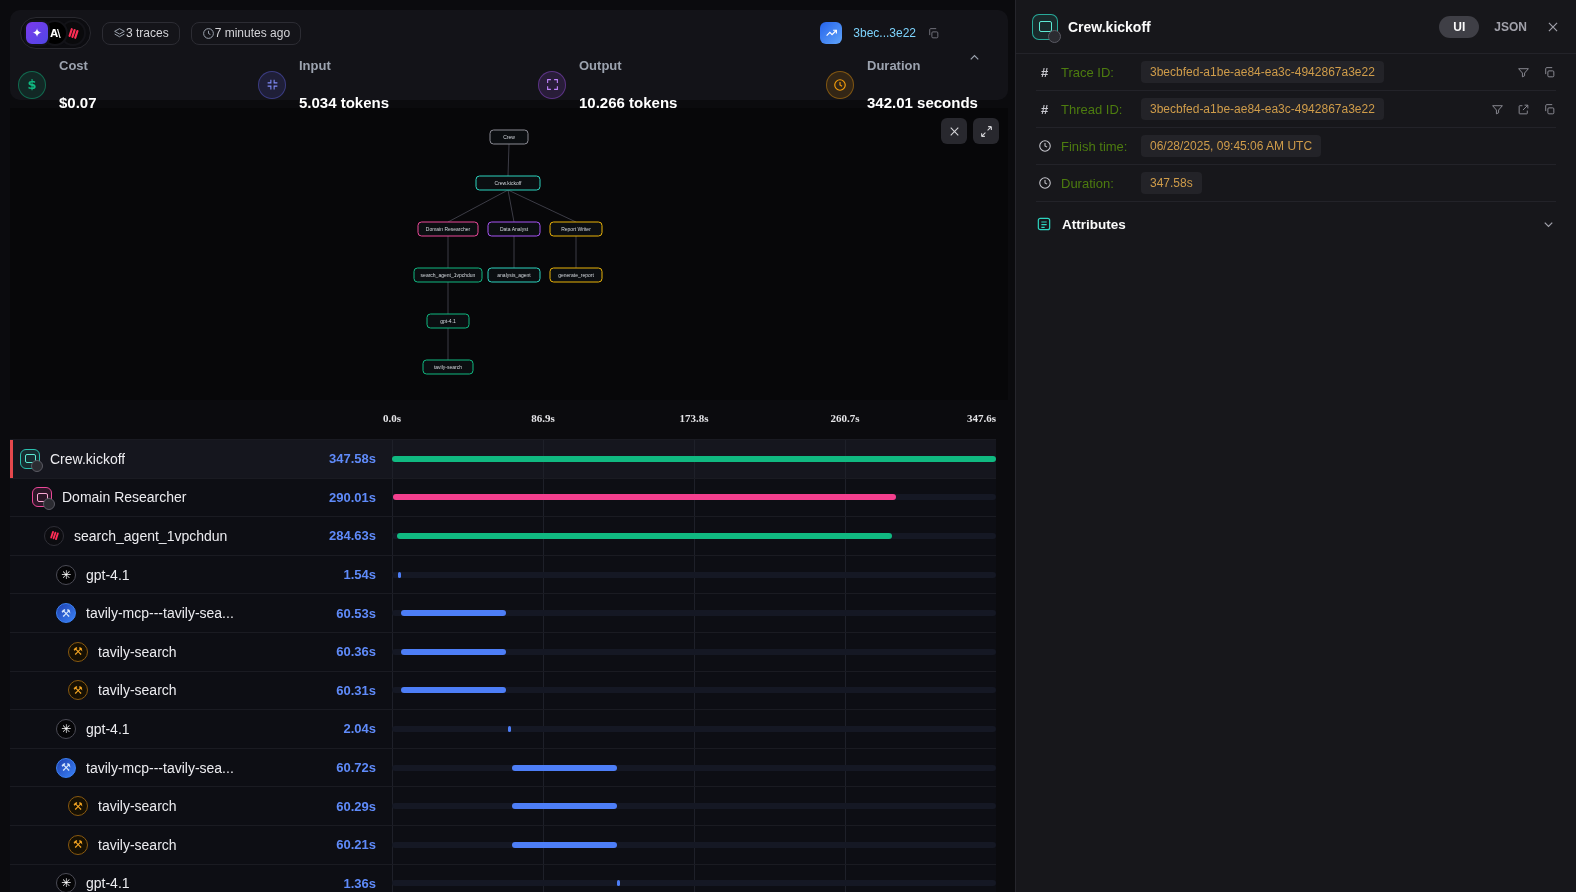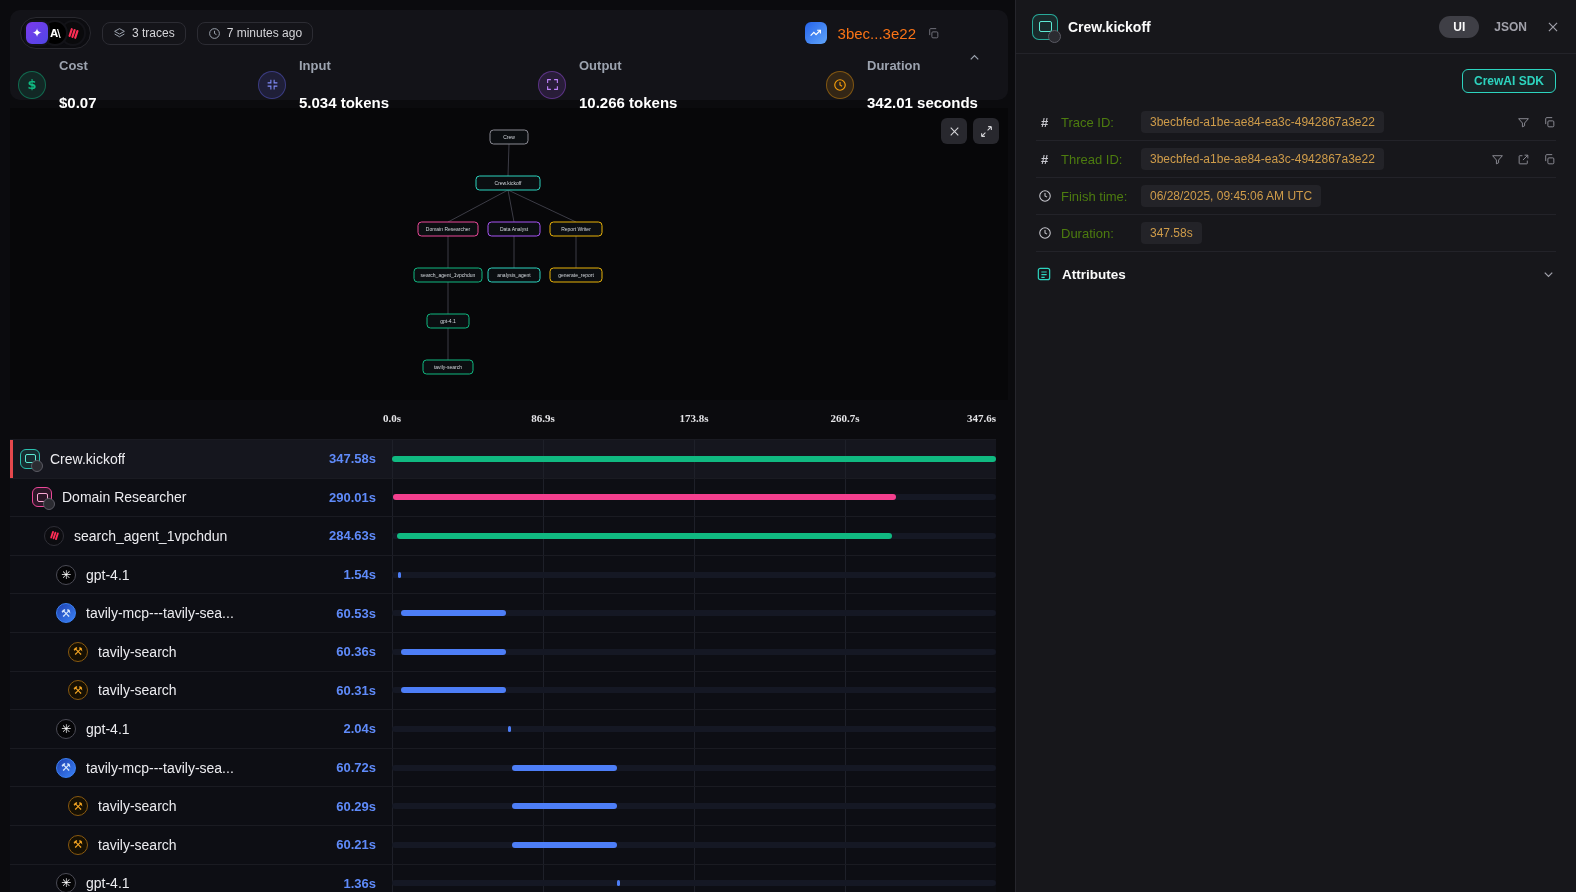--- a/index.html
+++ b/index.html
@@ -15,25 +15,25 @@
   
   .main { position:absolute; left:0; top:0; width:1015px; height:892px; }
 
   .topstrip { position:absolute; left:10px; top:10px; width:998px; height:90px; background:#131318; border-radius:10px; }
   .toolbar { position:absolute; left:0; top:0; right:0; height:46px; display:flex; align-items:center; padding:0 10px; }
   .avatars { display:flex; align-items:center; background:#0c0c10; border:1px solid #29292f; border-radius:999px; padding:2px 12px 2px 3px; height:32px; }
   .av { width:26px; height:26px; border-radius:50%; margin-right:-8px; border:2px solid #131318; display:flex; align-items:center; justify-content:center; flex:none; font-family:"DejaVu Sans",sans-serif; }
   .av1 { background:linear-gradient(135deg,#7c3aed,#4f46e5); color:#fff; font-size:12px; border-radius:8px; z-index:3; }
   .av2 { background:#000; color:#fff; font-weight:bold; font-size:10px; z-index:2; letter-spacing:-1px; }
   .av3 { background:#0a0a0c; z-index:1; }
-  .pill { display:flex; align-items:center; gap:6px; background:#141419; border:1px solid #2c2c33; color:#d4d4d8; font-size:12px; border-radius:8px; padding:0 10px; height:23px; margin-left:11px; white-space:nowrap; }
+  .pill { display:flex; align-items:center; background:#141419; border:1px solid #2c2c33; color:#d4d4d8; font-size:12px; border-radius:8px; padding:0 10px; height:23px; margin-left:11px; white-space:nowrap; }
   .pill svg { color:#9ca3af; }
   .tb-right { margin-left:auto; display:flex; align-items:center; gap:11px; padding-right:58px; }
   .trend-ico { width:22px; height:22px; border-radius:6px; background:linear-gradient(135deg,#2563eb,#60a5fa); display:flex; align-items:center; justify-content:center; }
-  .trace-id-short { color:#f97316; font-size:15px; }
+  .trace-id-short { color:#7dd3fc; font-size:12px; }
   .copy-btn { color:#71717a; display:flex; }
 
   .statsrow { position:absolute; left:0; top:46px; right:0; height:44px; }
   .stat { position:absolute; top:2px; display:flex; align-items:center; gap:13px; }
   .stat:nth-child(1){ left:8px; } .stat:nth-child(2){ left:248px; } .stat:nth-child(3){ left:528px; } .stat:nth-child(4){ left:816px; }
   .stat-icon { width:28px; height:28px; border-radius:50%; display:flex; align-items:center; justify-content:center; flex:none; font-family:"DejaVu Sans",sans-serif; font-weight:bold; }
   .stat-dollar  { background:rgba(16,185,129,.13); color:#10b981; border:1px solid rgba(16,185,129,.45); font-size:13px; }
   .stat-input   { background:rgba(99,102,241,.15); color:#818cf8; border:1px solid rgba(99,102,241,.4); }
   .stat-output  { background:rgba(168,85,247,.15); color:#c084fc; border:1px solid rgba(168,85,247,.4); }
   .stat-clockic { background:rgba(245,158,11,.14); color:#f59e0b; border:1px solid rgba(245,158,11,.4); }
@@ -468,23 +468,20 @@
     <div class="toggle">
       <button class="ui-pill">UI</button>
       <button class="json-btn">JSON</button>
       <button class="close-x">
           <svg width="14" height="14" viewBox="0 0 24 24" fill="none" stroke="currentColor" stroke-width="2">
             <path d="M5 5l14 14M19 5L5 19"></path>
           </svg>
         </button>
     </div>
   </div>
-  <div class="sdkrow">
-    <span class="sdk-badge">CrewAI SDK</span>
-  </div>
   <div id="drows">
       <div class="drow">
         <span class="dicon">
           <b style="font-size:13px">#</b>
         </span>
         <span class="dlabel">Trace ID:</span>
         <span class="dvalue amber">3becbfed-a1be-ae84-ea3c-4942867a3e22</span>
         <span class="dactions">
           <button class="dact">
             <svg width="13" height="13" viewBox="0 0 24 24" fill="none" stroke="currentColor" stroke-width="1.8">

